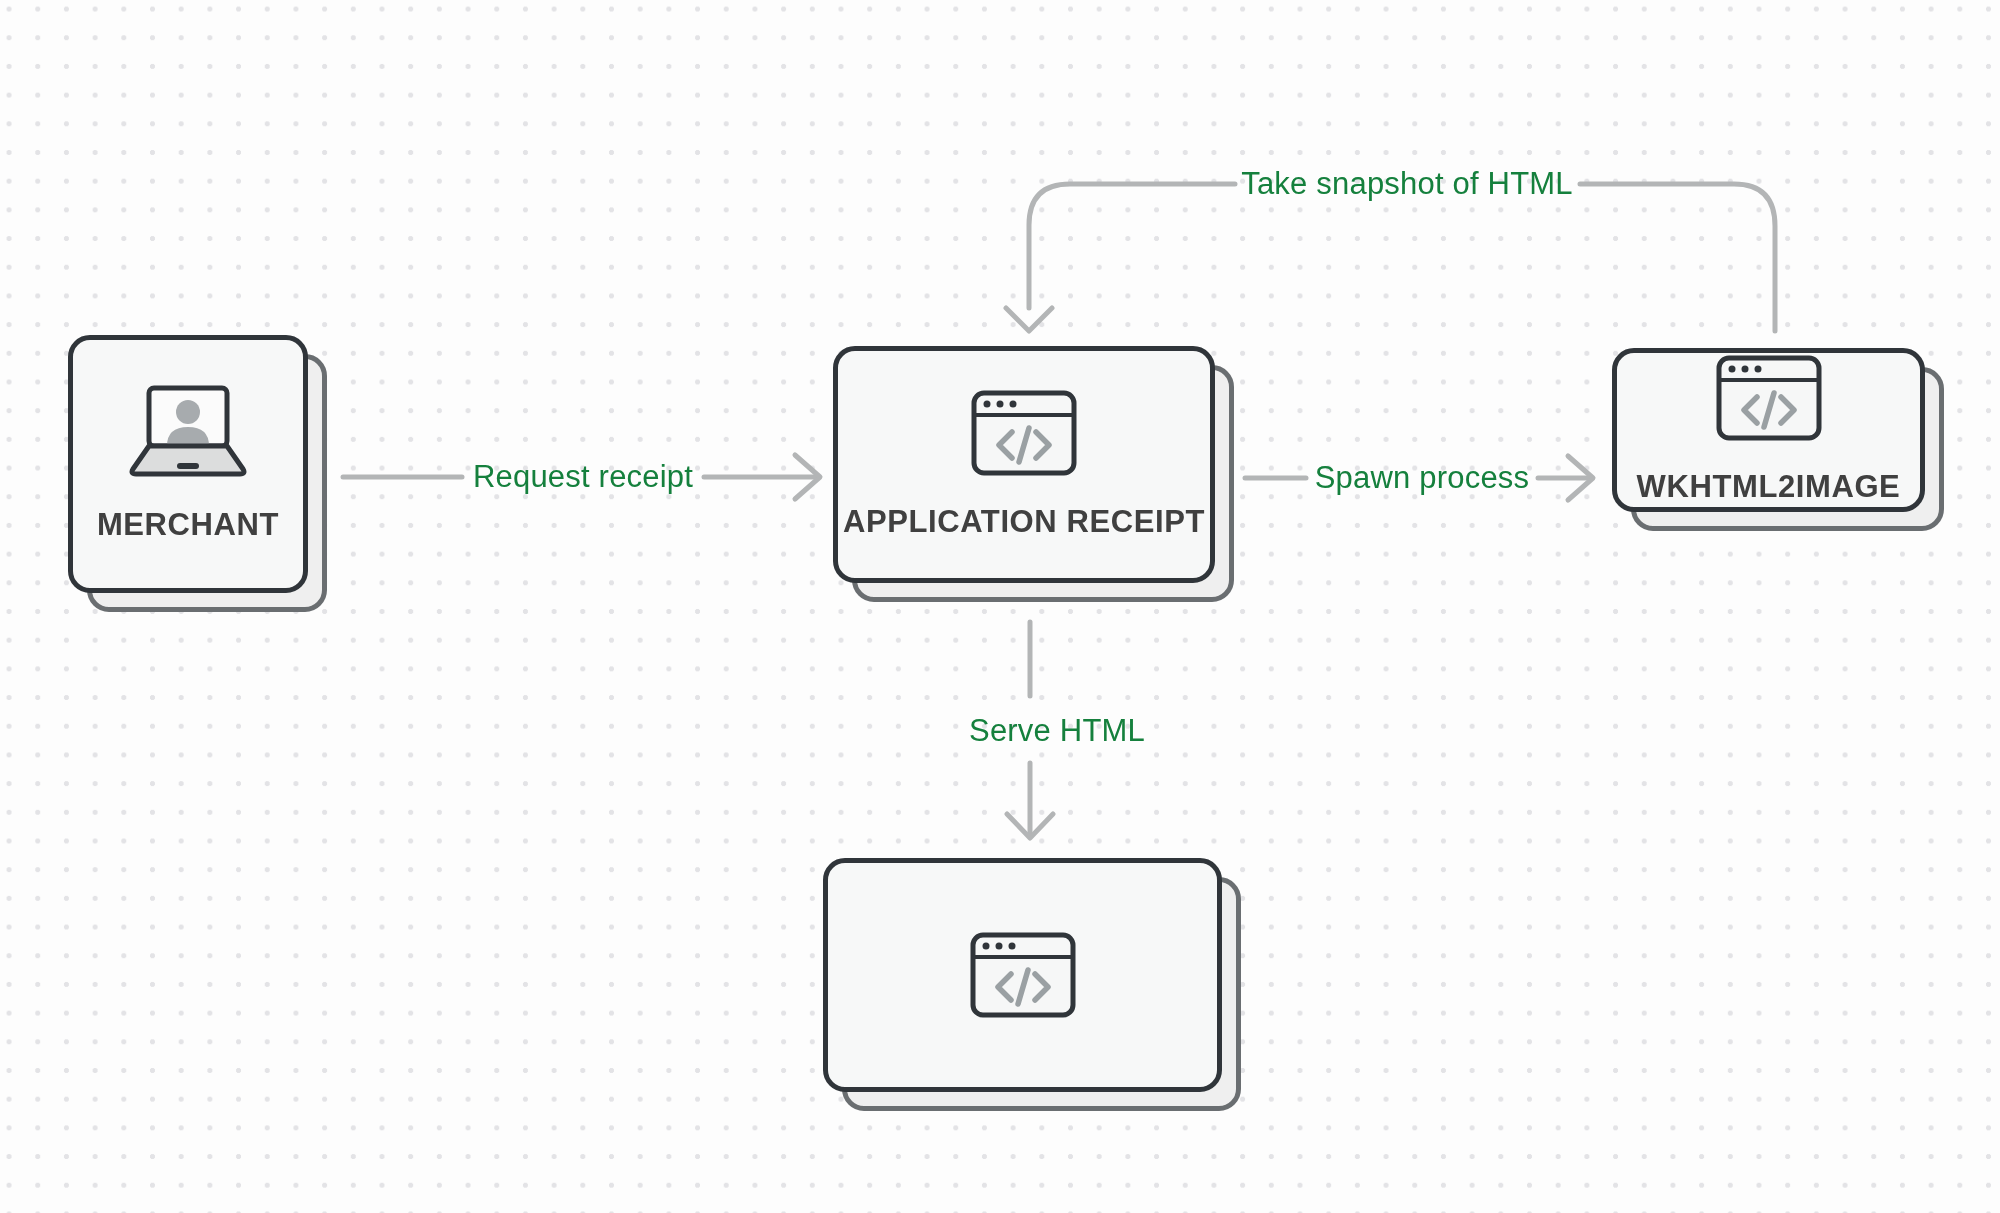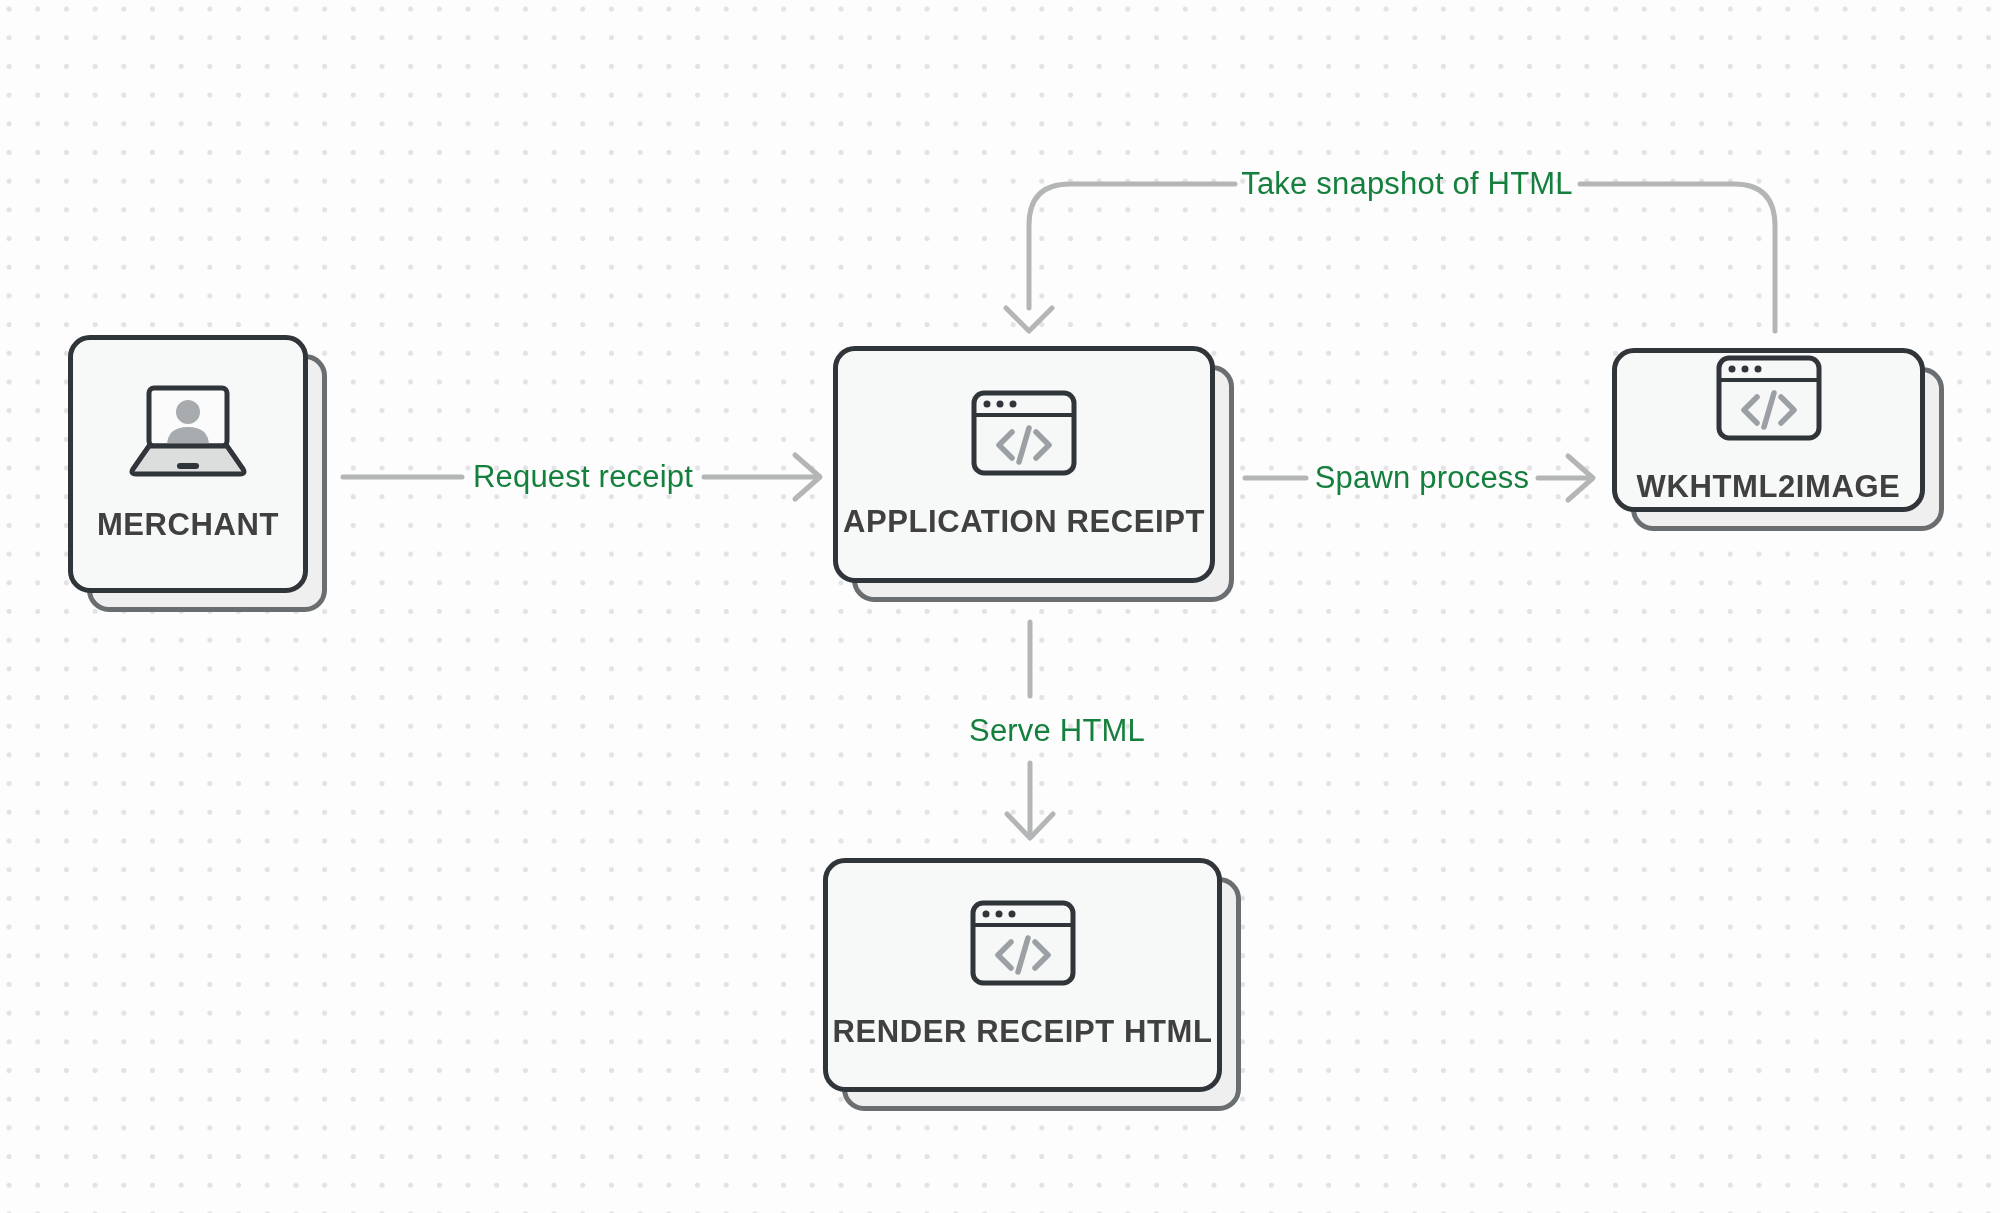--- a/index.html
+++ b/index.html
@@ -115,15 +115,14 @@
     <svg class="node-icon" width="106" height="86" viewBox="0 0 106 86">
       <rect x="3" y="3" width="100" height="80" rx="10" fill="#f6f7f7" stroke="#30353a" stroke-width="5"></rect>
       <line x1="3" y1="25" x2="103" y2="25" stroke="#30353a" stroke-width="4"></line>
       <circle cx="16" cy="14" r="3.5" fill="#30353a"></circle>
         <circle cx="29" cy="14" r="3.5" fill="#30353a"></circle>
         <circle cx="42" cy="14" r="3.5" fill="#30353a"></circle>
       <polyline points="41,42 28,55 41,68" fill="none" stroke="#9aa0a3" stroke-width="5.5" stroke-linecap="round" stroke-linejoin="round"></polyline>
       <polyline points="65,42 78,55 65,68" fill="none" stroke="#9aa0a3" stroke-width="5.5" stroke-linecap="round" stroke-linejoin="round"></polyline>
       <line x1="58" y1="38" x2="48" y2="72" stroke="#9aa0a3" stroke-width="5.5" stroke-linecap="round"></line>
     </svg>
-    <div class="node-label gap28">RENDER RECEIPT HTML</div>
   </div>
 </div>
 
 </body></html>

